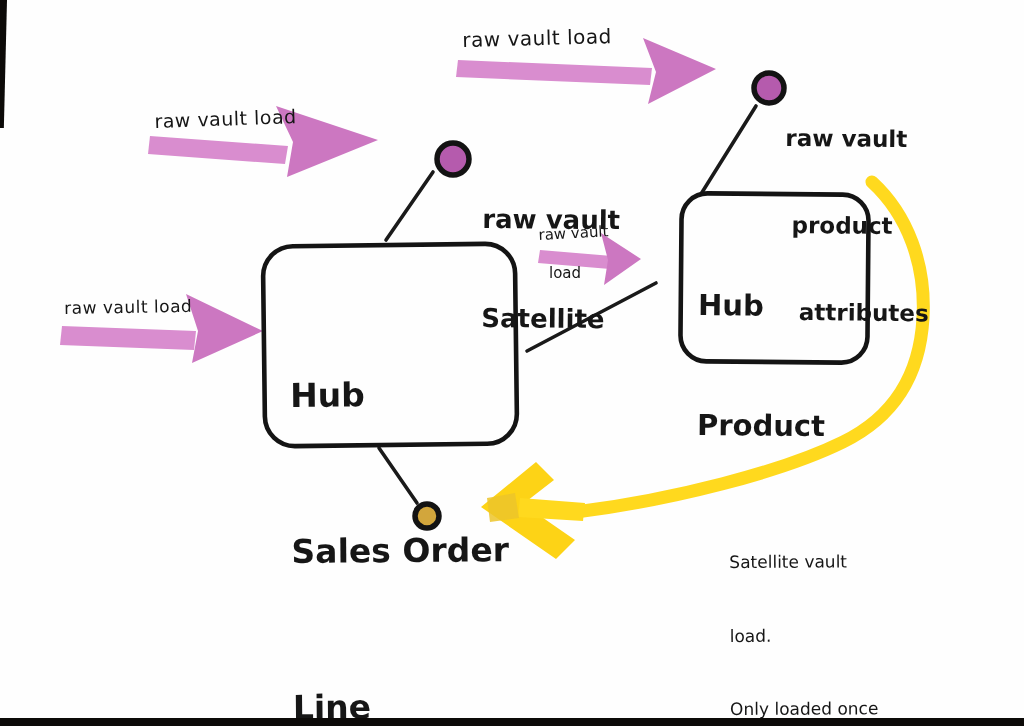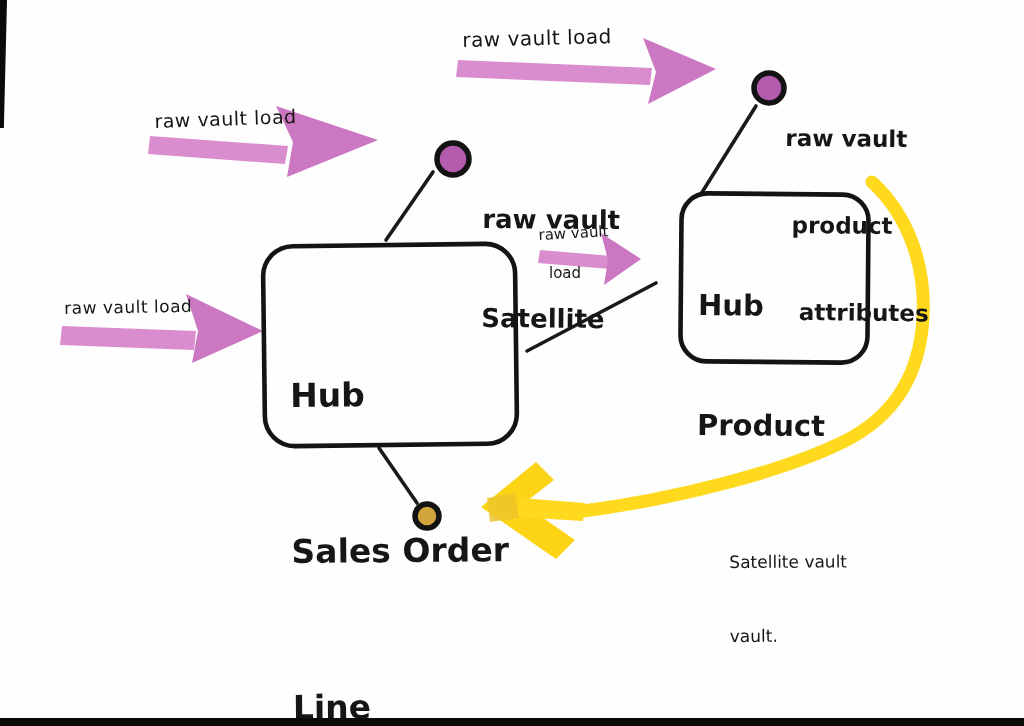--- a/index.html
+++ b/index.html
@@ -92,21 +92,22 @@
     <div>Sales Order</div>
     <div>Line</div>
   </div>
   <div class="hand node-lbl" style="left:699px;top:205px;font-size:29px;line-height:40px;transform:rotate(0.5deg);">
     <div>Hub</div>
     <div>Product</div>
   </div>
 
   <div class="hand" style="left:729px;top:501px;font-size:17px;line-height:24.5px;transform:rotate(-0.3deg);">
     <div>Satellite vault</div>
-    <div>vault.</div>
+    <div>load.</div>
+    <div>Only loaded once</div>
     
     
     
   </div>
 
   <div class="edge-left"></div>
   <div class="edge-bottom"></div>
 </div>
 
 </body></html>

